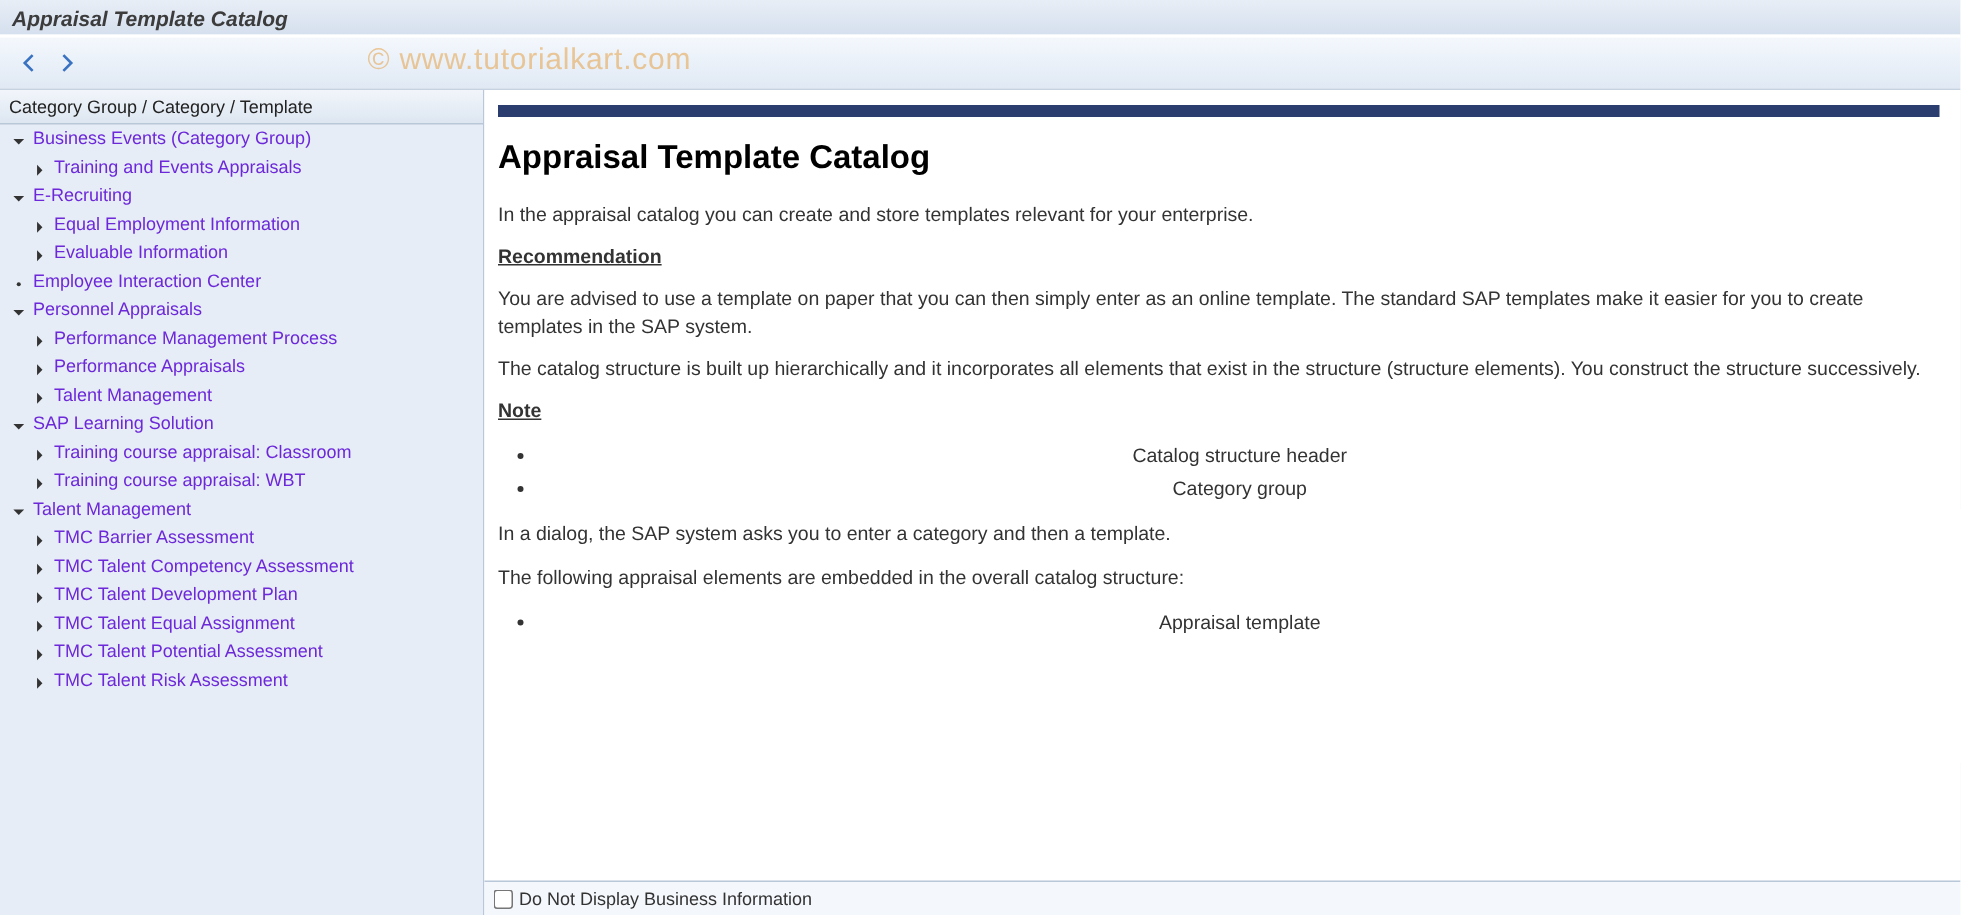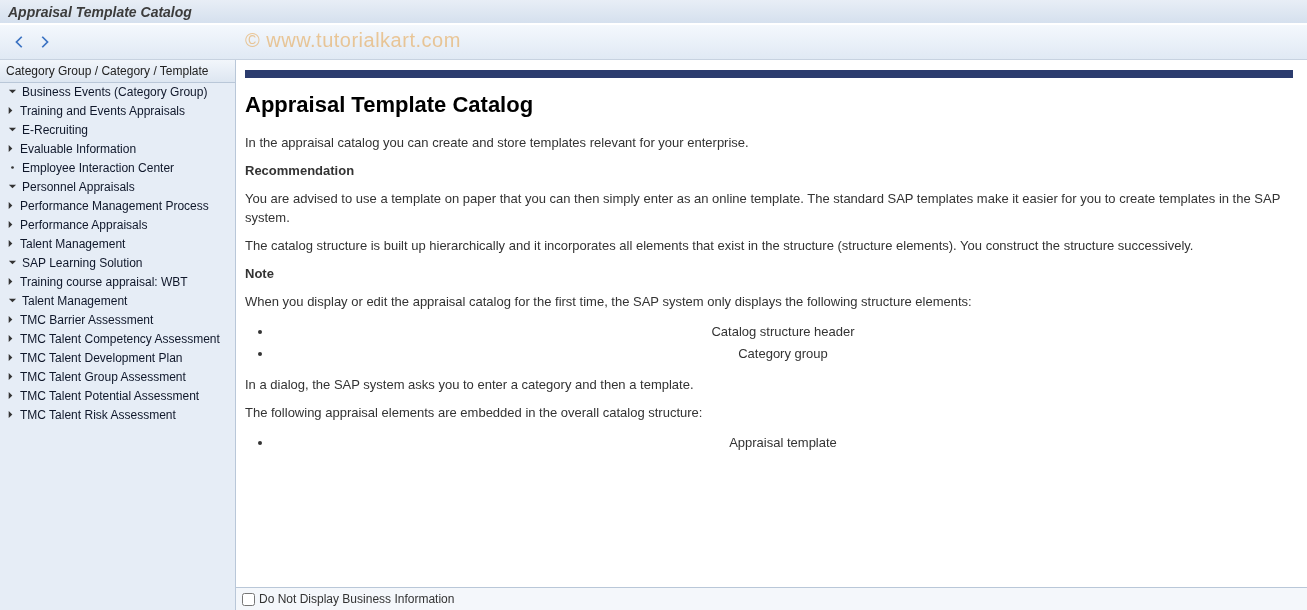--- a/index.html
+++ b/index.html
@@ -57,43 +57,43 @@
     letter-spacing: 0.5px;
     pointer-events: none;
   }
   
   .main {
     display: flex;
     height: calc(610px - 24px - 36px);
   }
   
   .sidebar {
-    width: 236px;
+    width: 323px;
     background: #e6edf6;
     border-right: 1px solid #b9c7d8;
     overflow-y: auto;
     flex-shrink: 0;
   }
   .tree-header {
     background: linear-gradient(#f2f6fb, #dde6f1);
     border-bottom: 1px solid #b9c7d8;
     padding: 4px 6px;
     font-size: 12px;
     color: #222;
   }
   .tree-node {
     padding: 2px 0 2px 6px;
     display: flex;
-    align-items: flex-start;
+    align-items: flex-end;
     white-space: nowrap;
     cursor: pointer;
-    color: #0f172a;
+    color: #6d28d9;
     line-height: 15px;
   }
-  .lvl1 { padding-left: 4px; }
+  .lvl1 { padding-left: 20px; }
   .toggle {
     display: inline-flex;
     width: 12px;
     height: 12px;
     align-items: center;
     justify-content: center;
     margin-right: 4px;
     color: #444;
   }
   .toggle svg { width: 9px; height: 9px; }
@@ -120,21 +120,21 @@
     font-size: 22px;
     font-weight: bold;
     margin-bottom: 16px;
     color: #000;
   }
   .content p {
     margin: 10px 0;
     font-size: 13px;
     line-height: 1.4;
   }
-  .content p.bold { font-weight: bold; }
+  .content p.bold { font-weight: bold; text-decoration: underline; }
   .content ul {
     margin: 10px 0 10px 28px;
     padding: 0;
   }
   .content li {
     font-size: 13px;
     line-height: 1.7;
     text-align: center;
   }
   .content .italic { font-style: italic; }
@@ -202,20 +202,28 @@
             </svg>
           </span>
           <span>E-Recruiting</span>
         </div>
         <div class="tree-node lvl1">
           <span class="toggle">
             <svg viewBox="0 0 10 10">
               <path d="M3 1 L7 5 L3 9 Z" fill="#333"></path>
             </svg>
           </span>
+          <span>Equal Employment Information</span>
+        </div>
+        <div class="tree-node lvl1">
+          <span class="toggle">
+            <svg viewBox="0 0 10 10">
+              <path d="M3 1 L7 5 L3 9 Z" fill="#333"></path>
+            </svg>
+          </span>
           <span>Evaluable Information</span>
         </div>
         <div class="tree-node lvl0">
           <span class="toggle">
             <svg viewBox="0 0 10 10">
               <circle cx="5" cy="5" r="1.5" fill="#333"></circle>
             </svg>
           </span>
           <span>Employee Interaction Center</span>
         </div>
@@ -258,20 +266,28 @@
             </svg>
           </span>
           <span>SAP Learning Solution</span>
         </div>
         <div class="tree-node lvl1">
           <span class="toggle">
             <svg viewBox="0 0 10 10">
               <path d="M3 1 L7 5 L3 9 Z" fill="#333"></path>
             </svg>
           </span>
+          <span>Training course appraisal: Classroom</span>
+        </div>
+        <div class="tree-node lvl1">
+          <span class="toggle">
+            <svg viewBox="0 0 10 10">
+              <path d="M3 1 L7 5 L3 9 Z" fill="#333"></path>
+            </svg>
+          </span>
           <span>Training course appraisal: WBT</span>
         </div>
         <div class="tree-node lvl0">
           <span class="toggle">
             <svg viewBox="0 0 10 10">
               <path d="M1 3 L5 7 L9 3 Z" fill="#333"></path>
             </svg>
           </span>
           <span>Talent Management</span>
         </div>
@@ -298,21 +314,21 @@
             </svg>
           </span>
           <span>TMC Talent Development Plan</span>
         </div>
         <div class="tree-node lvl1">
           <span class="toggle">
             <svg viewBox="0 0 10 10">
               <path d="M3 1 L7 5 L3 9 Z" fill="#333"></path>
             </svg>
           </span>
-          <span>TMC Talent Group Assessment</span>
+          <span>TMC Talent Equal Assignment</span>
         </div>
         <div class="tree-node lvl1">
           <span class="toggle">
             <svg viewBox="0 0 10 10">
               <path d="M3 1 L7 5 L3 9 Z" fill="#333"></path>
             </svg>
           </span>
           <span>TMC Talent Potential Assessment</span>
         </div>
         <div class="tree-node lvl1">
@@ -329,21 +345,20 @@
   <div class="content-wrap">
     <div class="content-scroll">
       <div class="content-topbar"></div>
       <div class="content">
         <h1>Appraisal Template Catalog</h1>
         <p>In the appraisal catalog you can create and store templates relevant for your enterprise.</p>
         <p class="bold">Recommendation</p>
         <p>You are advised to use a template on paper that you can then simply enter as an online template. The standard SAP templates make it easier for you to create templates in the SAP system.</p>
         <p>The catalog structure is built up hierarchically and it incorporates all elements that exist in the structure (structure elements). You construct the structure successively.</p>
         <p class="bold">Note</p>
-        <p>When you display or edit the appraisal catalog for the first time, the SAP system only displays the following structure elements:</p>
         <ul>
           <li>Catalog structure header</li>
           <li>Category group</li>
         </ul>
         <p>In a dialog, the SAP system asks you to enter a category and then a template.</p>
         <p>The following appraisal elements are embedded in the overall catalog structure:</p>
         <ul>
           <li>Appraisal template</li>
         </ul>
       </div>

